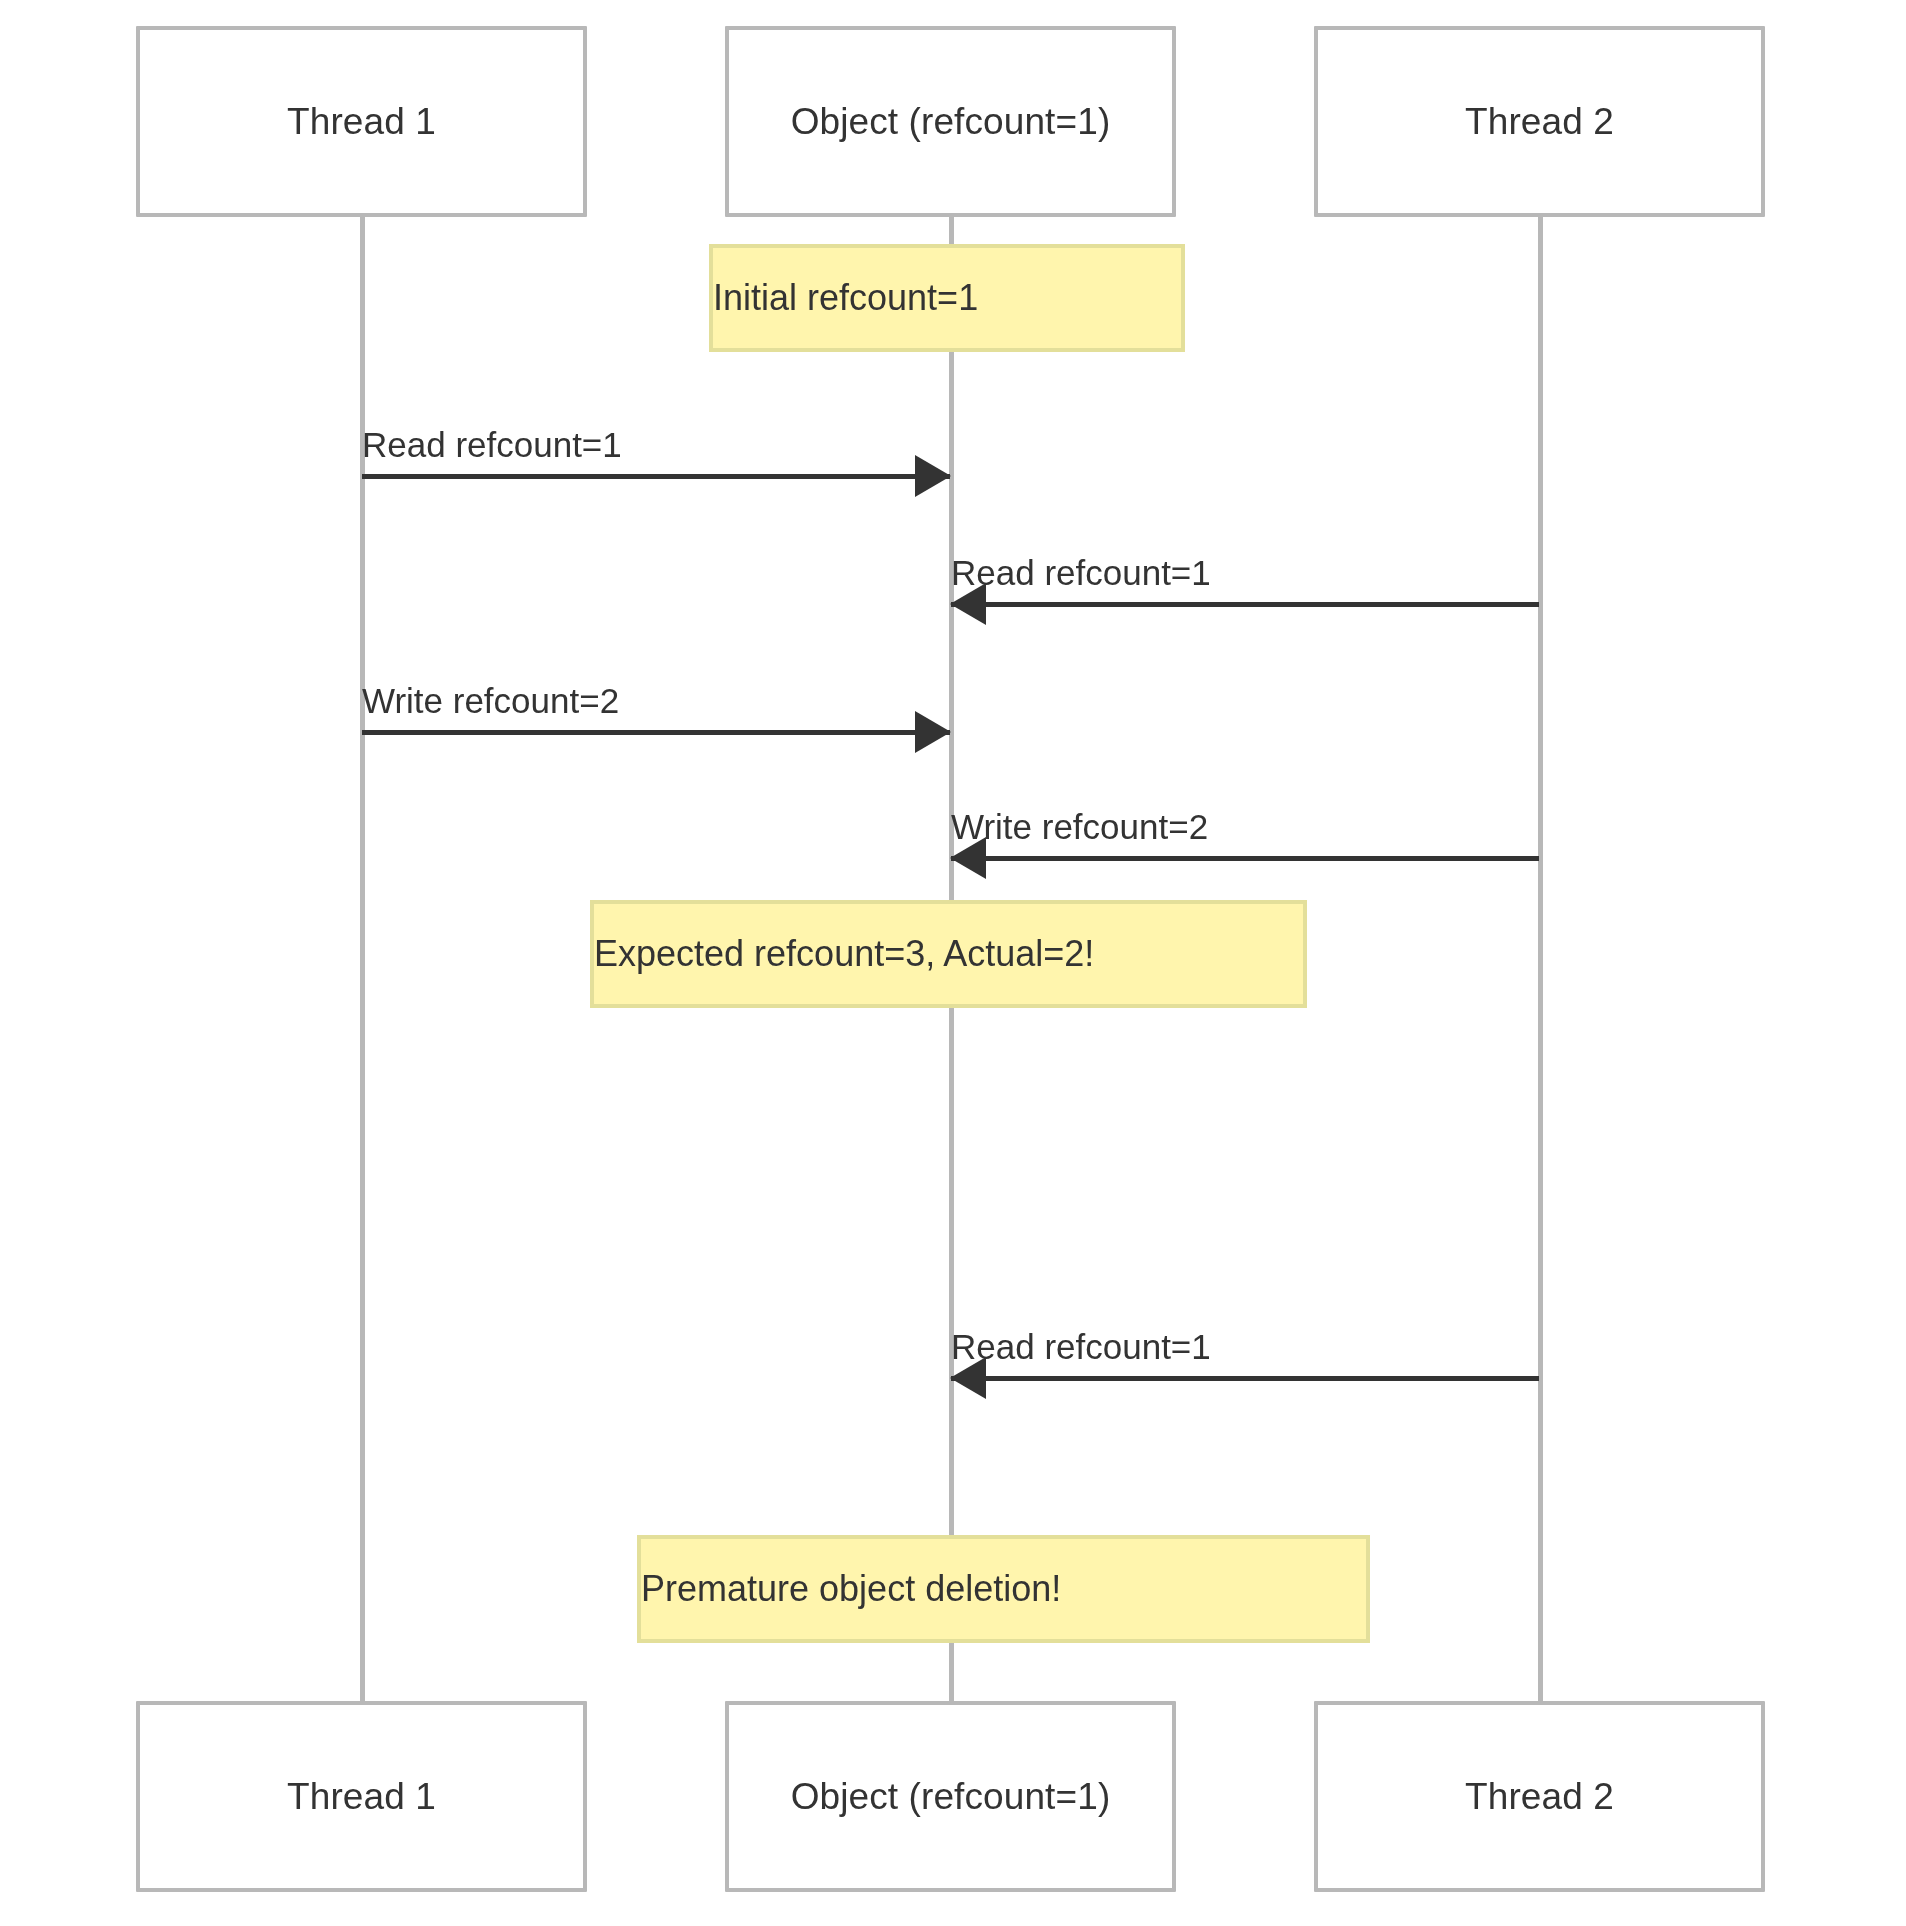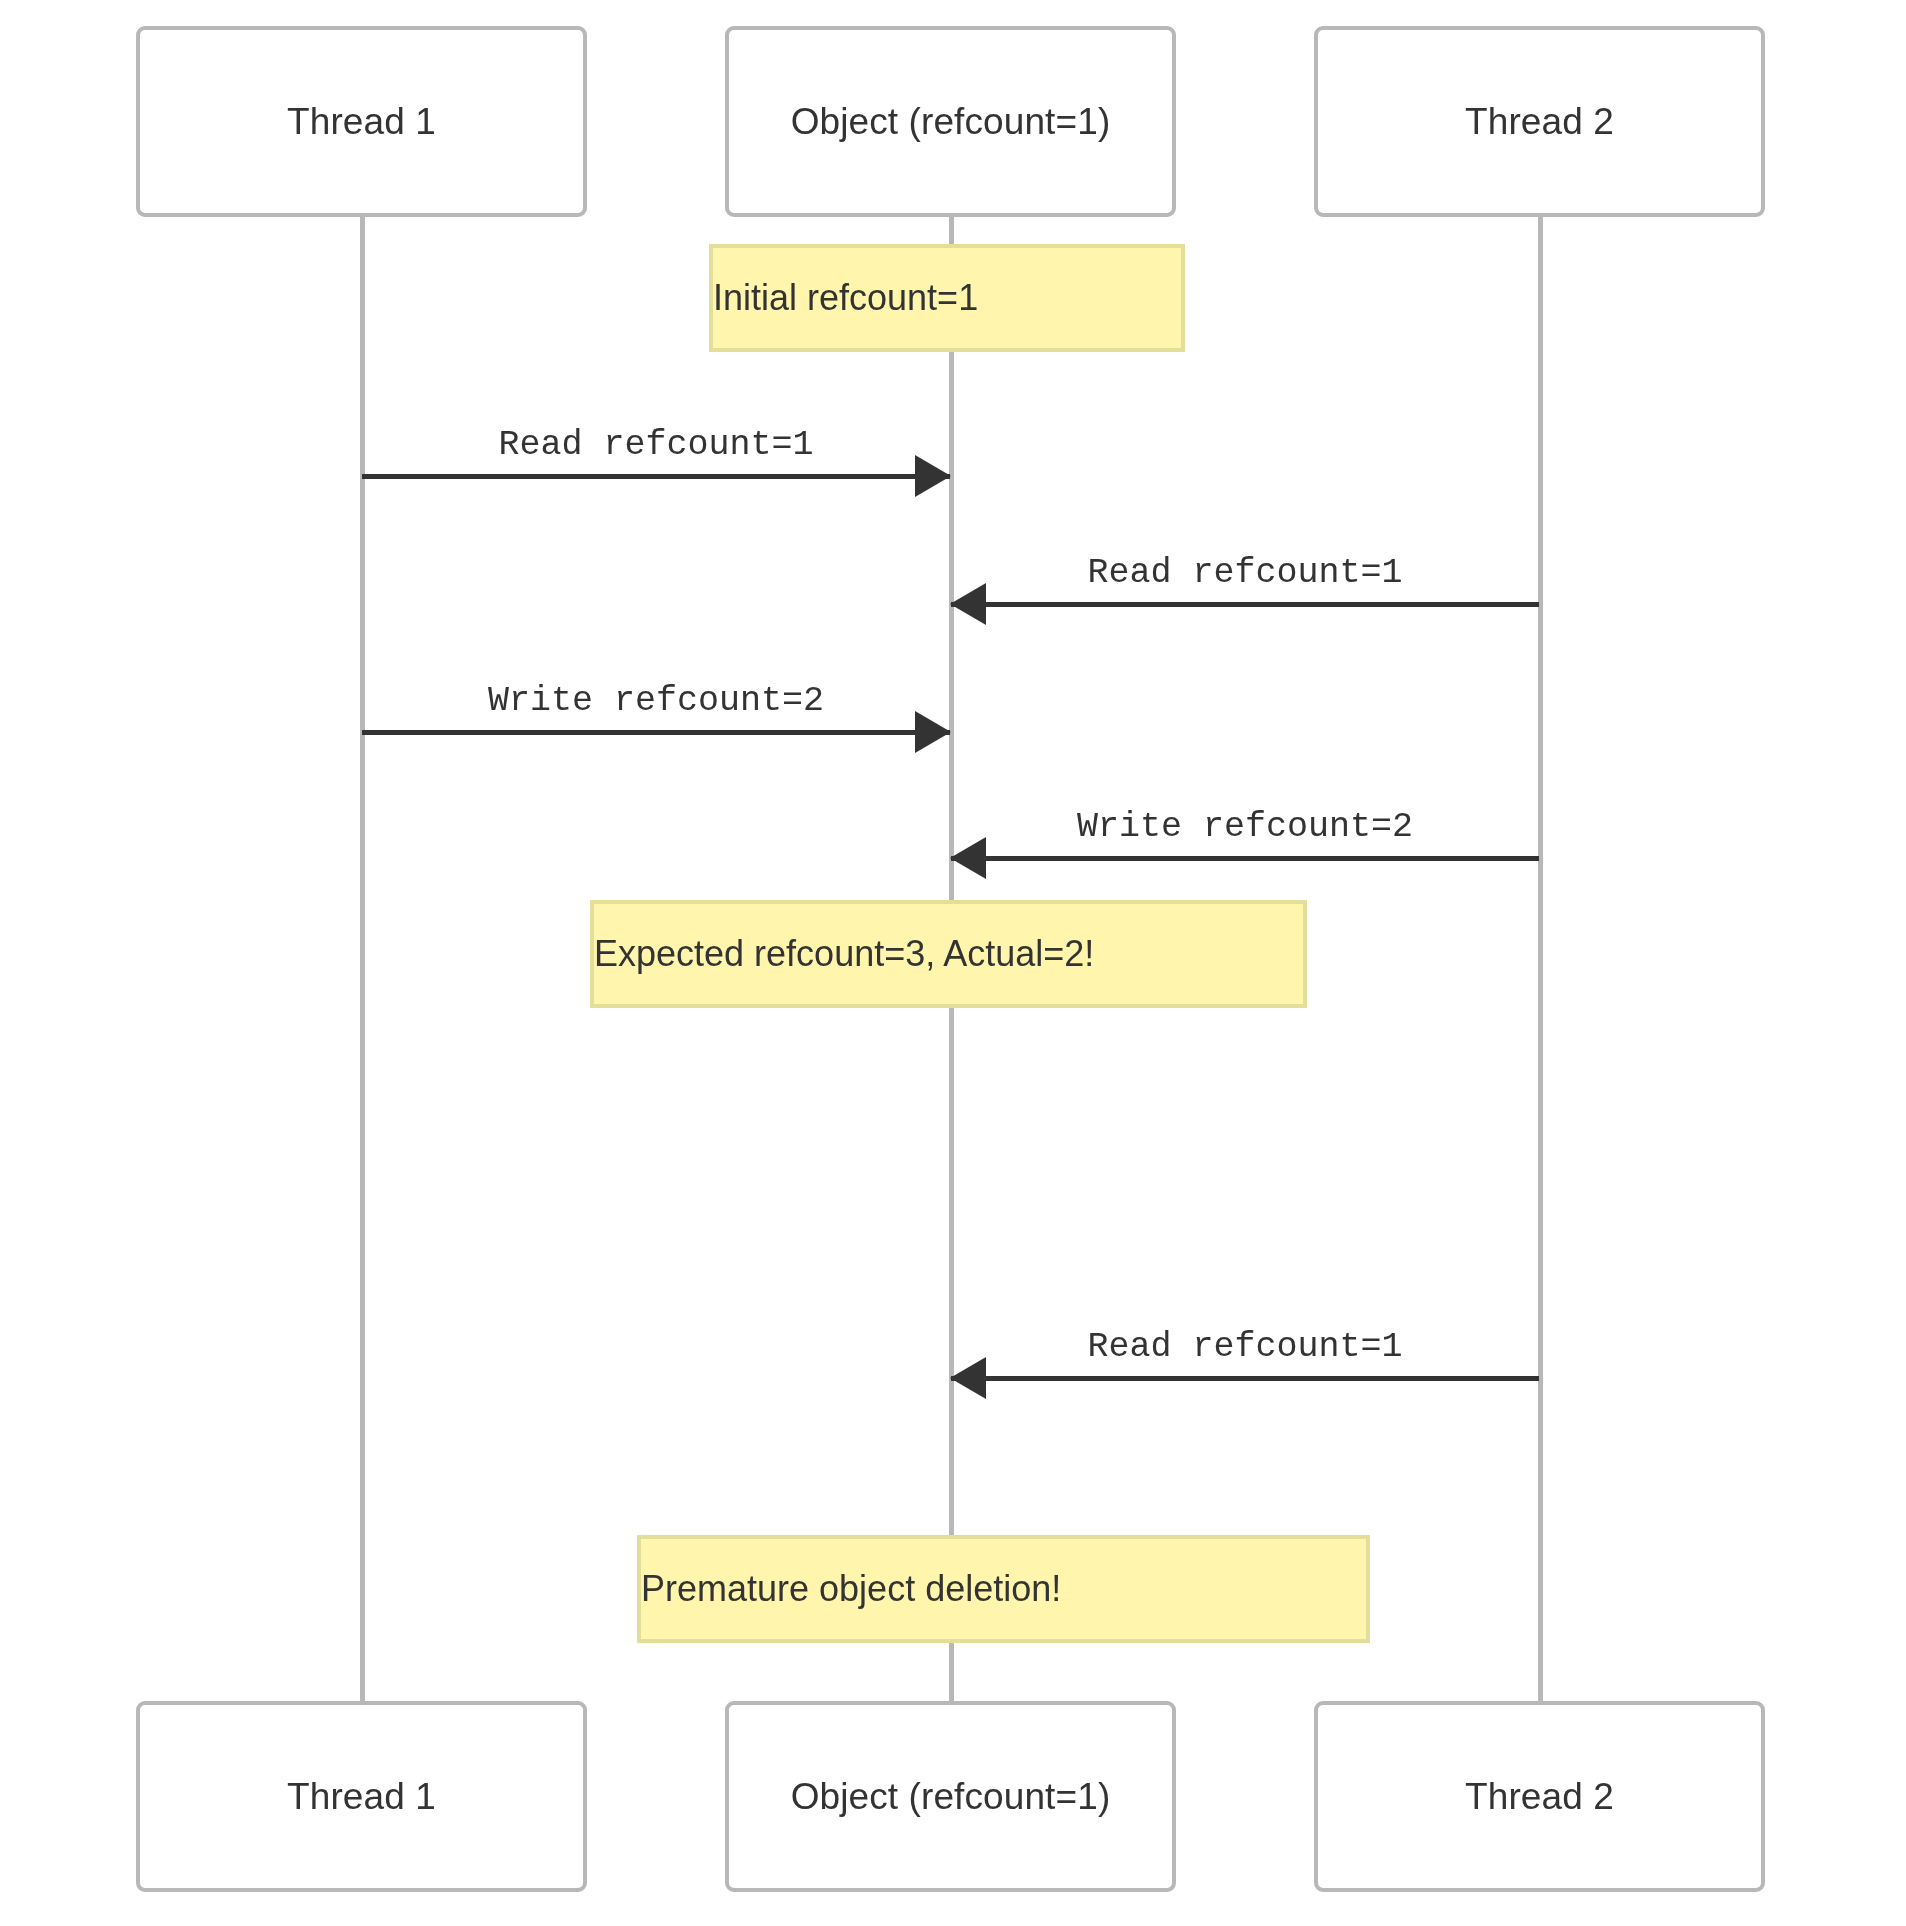--- a/index.html
+++ b/index.html
@@ -21,21 +21,21 @@
     background: #ffffff;
   }
 
   
   .participant-box {
     position: absolute;
     width: 451px;
     height: 191px;
     box-sizing: border-box;
     border: 4.5px solid #b8b8b8;
-    border-radius: 9px;
+    border-radius: 1px;
     background: #ffffff;
     display: flex;
     align-items: center;
     justify-content: center;
     z-index: 4;
   }
   .participant-label {
     font-size: 37px;
     color: #333333;
     white-space: nowrap;
@@ -94,25 +94,24 @@
     border-left: 36px solid #333333;
   }
   .message.rtl .msg-head {
     left: -1px;
     border-right: 36px solid #333333;
   }
   .msg-label {
     position: absolute;
     bottom: 14px;
     width: 100%;
-    text-align: center;
+    text-align: left;
     font-size: 35px;
     color: #333333;
     white-space: nowrap;
-    font-family: Liberation Mono, monospace;
   }
 </style>
 </head>
 <body>
 
 <div id="diagram">
 
   <div class="lifeline" style="left:360px; top:216px; height:1486px;"></div>
   <div class="lifeline" style="left:949px; top:216px; height:1486px;"></div>
   <div class="lifeline" style="left:1538px; top:216px; height:1486px;"></div>

